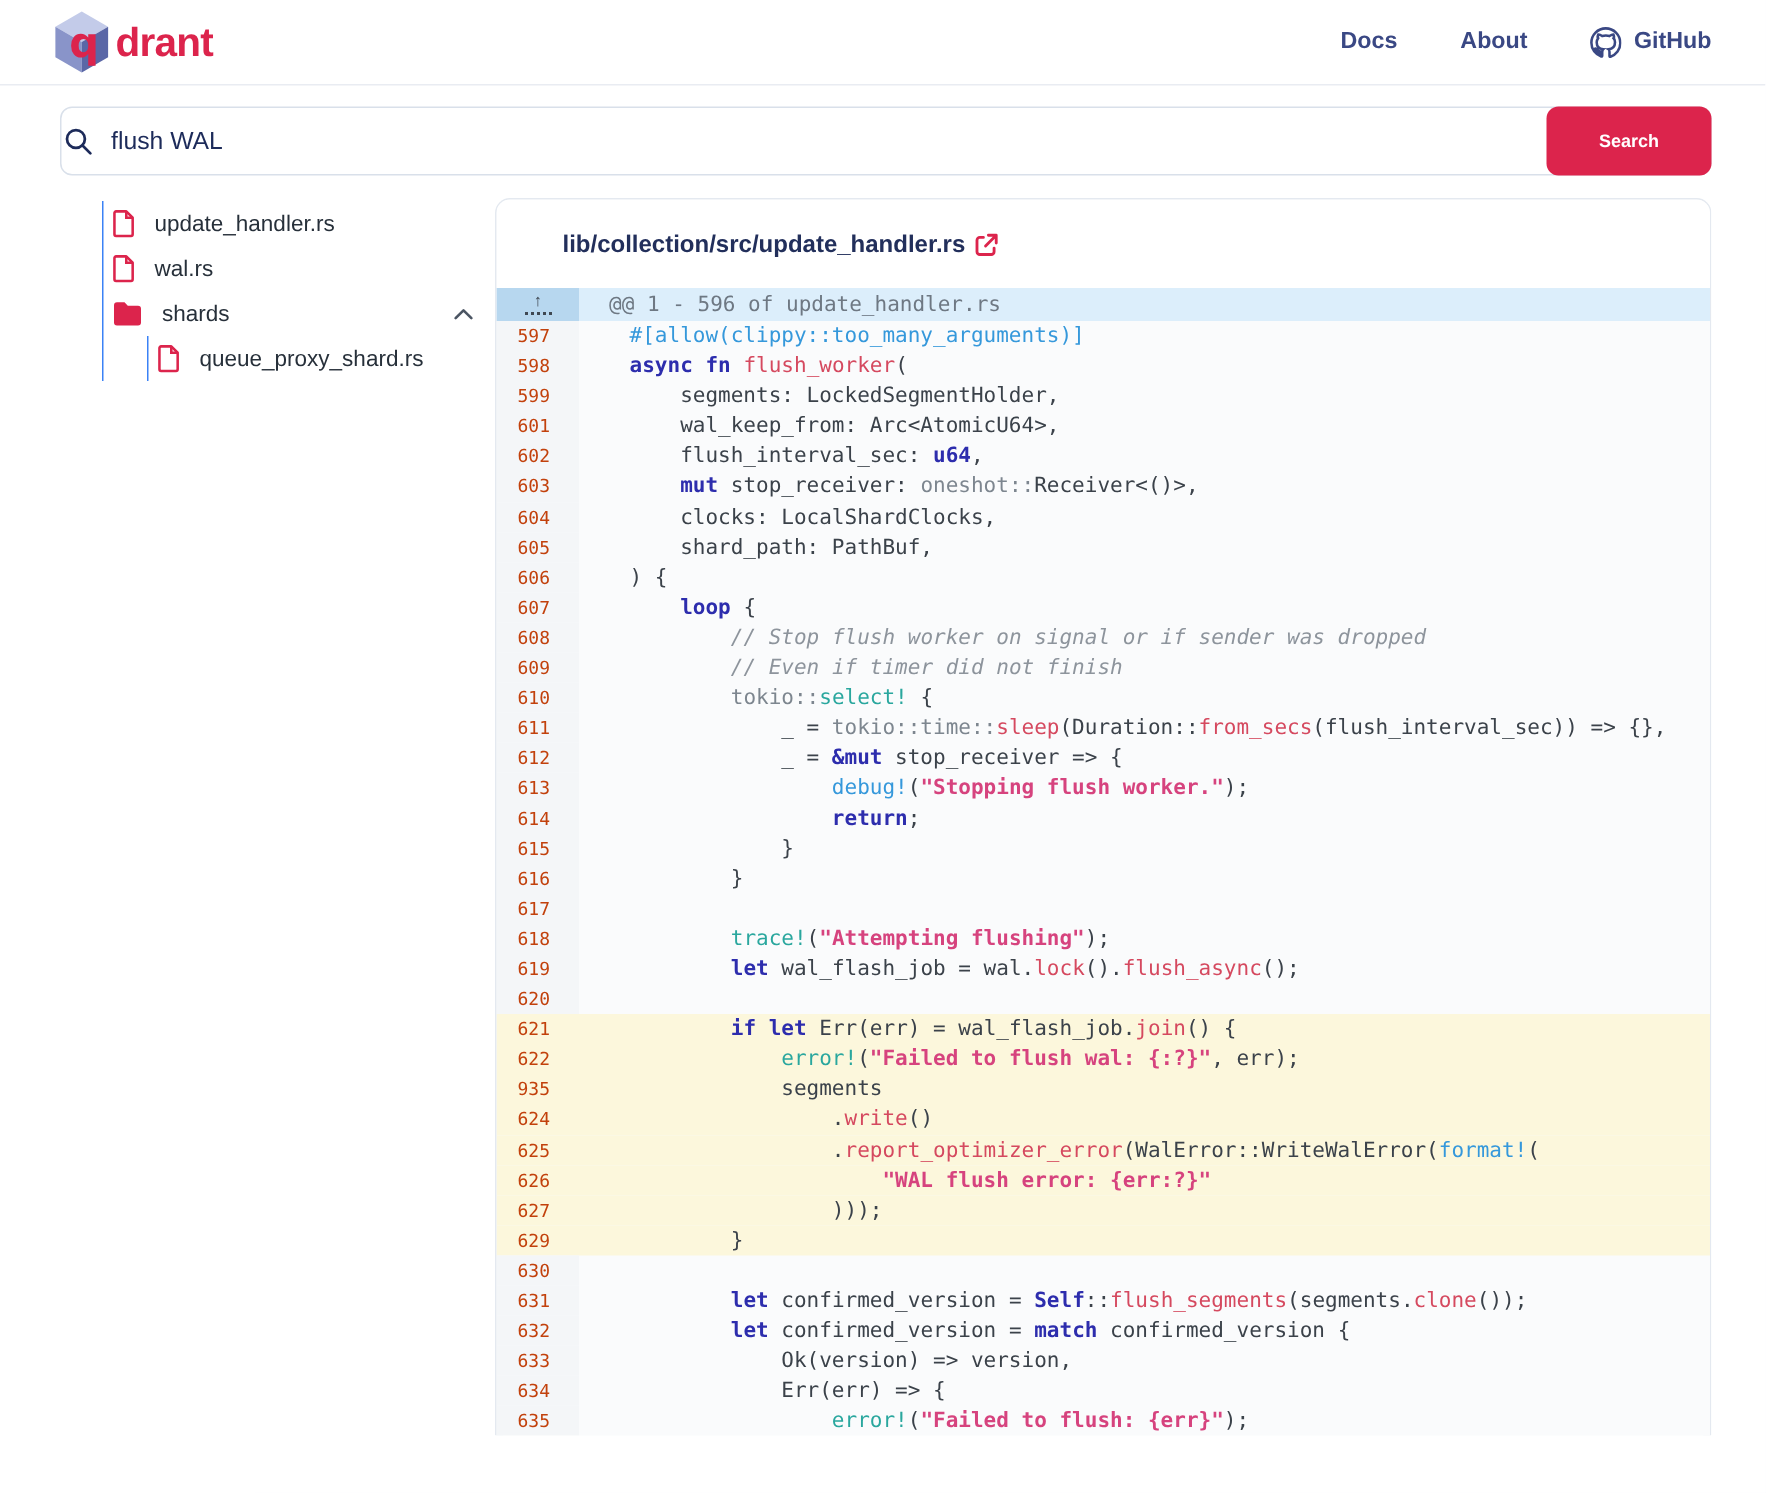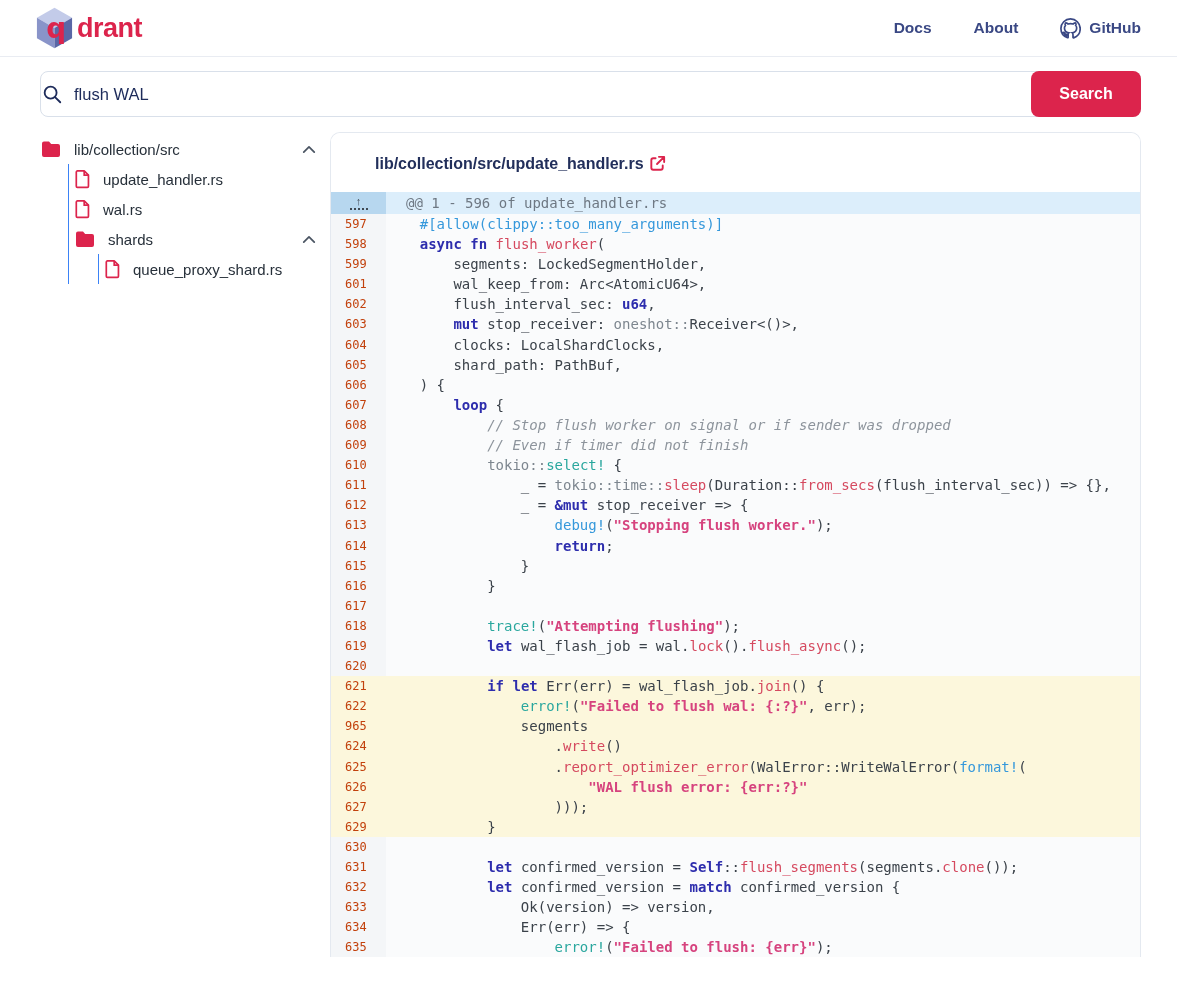--- a/index.html
+++ b/index.html
@@ -15,21 +15,21 @@
   .nav a { text-decoration:none; color:#3a4884; font-weight:600; font-size:15.5px;
     display:flex; align-items:center; gap:8px; }
 
   
   .search-row { position:relative; margin:14px 36px 0 40px; height:46px; }
   .search-box { position:absolute; inset:0; border:1px solid #d9e0ea; border-radius:8px;
     background:#fff; display:flex; align-items:center; }
   .search-box input { border:none; outline:none; flex:1; font-size:16.5px; color:#1d2b5a;
     margin-left:11px; font-family:"Liberation Sans", sans-serif; background:transparent; }
   .search-btn { position:absolute; right:0; top:0; width:110px; height:46px;
-    background:#dc244c; color:#fff; font-weight:bold; font-size:16px; border:none;
+    background:#dc244c; color:#fff; font-weight:bold; font-size:12px; border:none;
     border-radius:8px; cursor:pointer; font-family:"Liberation Sans", sans-serif; }
 
   
   .content { display:flex; margin:15px 36px 0 40px; align-items:flex-start; }
 
   
   .tree { width:290px; flex:none; padding-top:2px; }
   .trow { display:flex; align-items:center; height:30px; gap:12px; cursor:pointer; }
   .trow .lbl { font-size:15px; font-weight:500; color:#27303a; flex:1; }
   .trow .chev { margin-right:14px; display:flex; }
@@ -102,31 +102,20 @@
       <line x1="15.3" y1="15.3" x2="21" y2="21" stroke="#1d2b5a" stroke-width="2" stroke-linecap="round"></line>
     </svg>
     <input type="text" value="flush WAL" style="">
   </div>
   <button class="search-btn">Search</button>
 </div>
 
 <div class="content">
 
   <div class="tree">
-    <div class="trow">
-      <svg class="foicon" width="22" height="19" viewBox="0 0 22 19">
-        <path fill="#dc244c" d="M2 3.5A2 2 0 0 1 4 1.5h5l2.2 2.4H18a2 2 0 0 1 2 2V15a2 2 0 0 1-2 2H4a2 2 0 0 1-2-2z"></path>
-      </svg>
-      <span class="lbl">lib/collection/src</span>
-      <span class="chev">
-        <svg width="14" height="9" viewBox="0 0 16 10">
-            <polyline points="2,8 8,2 14,8" fill="none" stroke="#4b5563" stroke-width="2" stroke-linecap="round" stroke-linejoin="round"></polyline>
-          </svg>
-      </span>
-    </div>
     <div class="kids">
       <div class="trow">
         <svg class="ficon" width="17" height="20" viewBox="0 0 20 23">
           <path fill="none" stroke="#dc244c" stroke-width="2" stroke-linejoin="round" d="M4 2h8l5 5v13a1.3 1.3 0 0 1-1.3 1.3H4A1.3 1.3 0 0 1 2.7 20V3.3A1.3 1.3 0 0 1 4 2z"></path>
           <path fill="none" stroke="#dc244c" stroke-width="2" d="M12 2v5h5"></path>
         </svg>
         <span class="lbl">update_handler.rs</span>
       </div>
       <div class="trow">
         <svg class="ficon" width="17" height="20" viewBox="0 0 20 23">
@@ -270,21 +259,21 @@
           </div>
           <div class="crow hl">
             <span class="lnum">621</span>
             <span class="ltext"><span>            </span><span class="t-k">if</span><span> </span><span class="t-k">let</span><span> Err(err) = wal_flash_job.</span><span class="t-f">join</span><span>() {</span></span>
           </div>
           <div class="crow hl">
             <span class="lnum">622</span>
             <span class="ltext"><span>                </span><span class="t-m">error!</span><span>(</span><span class="t-s">"Failed to flush wal: {:?}"</span><span>, err);</span></span>
           </div>
           <div class="crow hl">
-            <span class="lnum">965</span>
+            <span class="lnum">935</span>
             <span class="ltext"><span>                segments</span></span>
           </div>
           <div class="crow hl">
             <span class="lnum">624</span>
             <span class="ltext"><span>                    .</span><span class="t-f">write</span><span>()</span></span>
           </div>
           <div class="crow hl">
             <span class="lnum">625</span>
             <span class="ltext"><span>                    .</span><span class="t-f">report_optimizer_error</span><span>(WalError::WriteWalError(</span><span class="t-a">format!</span><span>(</span></span>
           </div>

